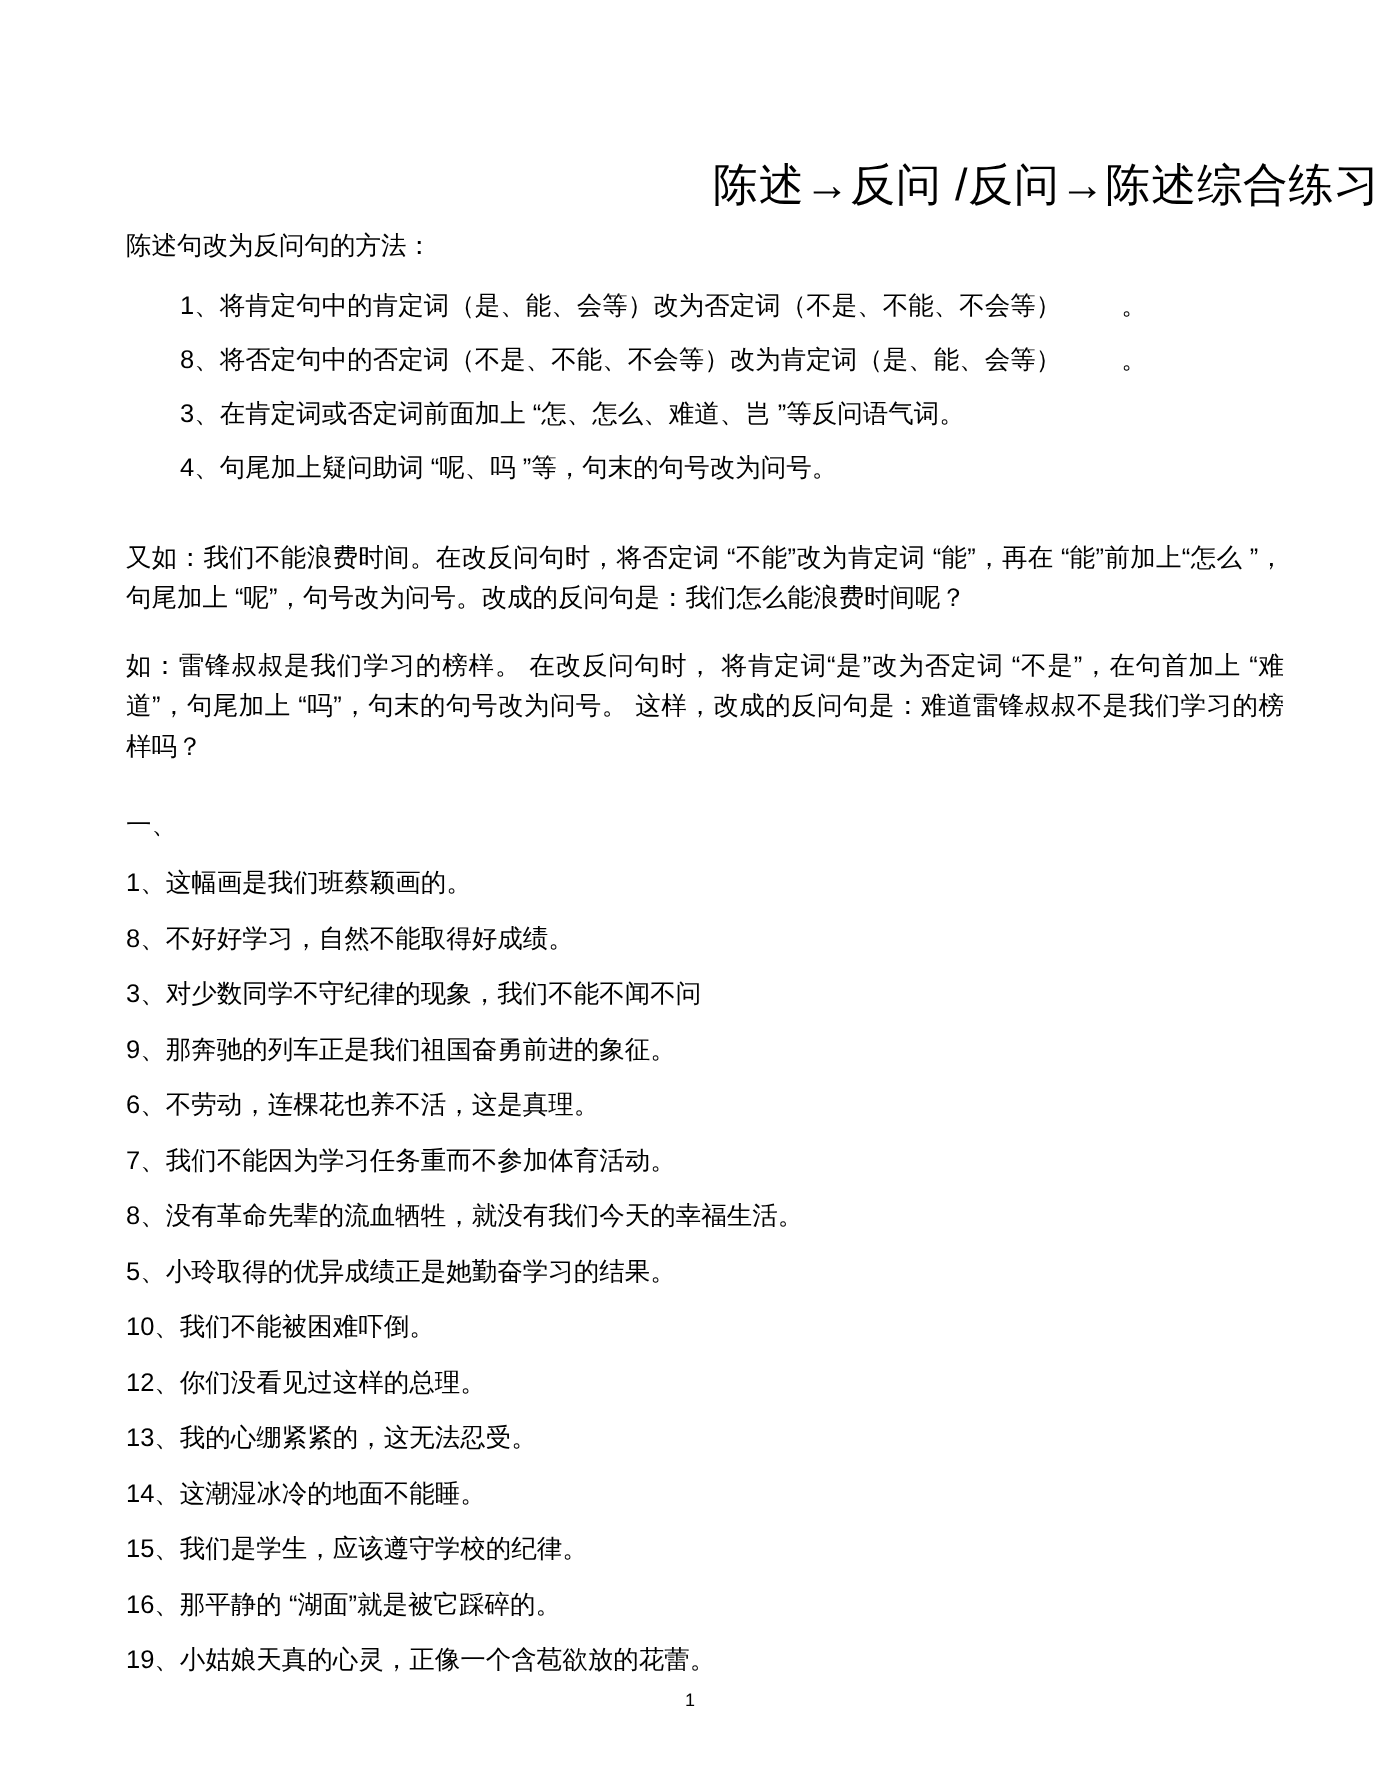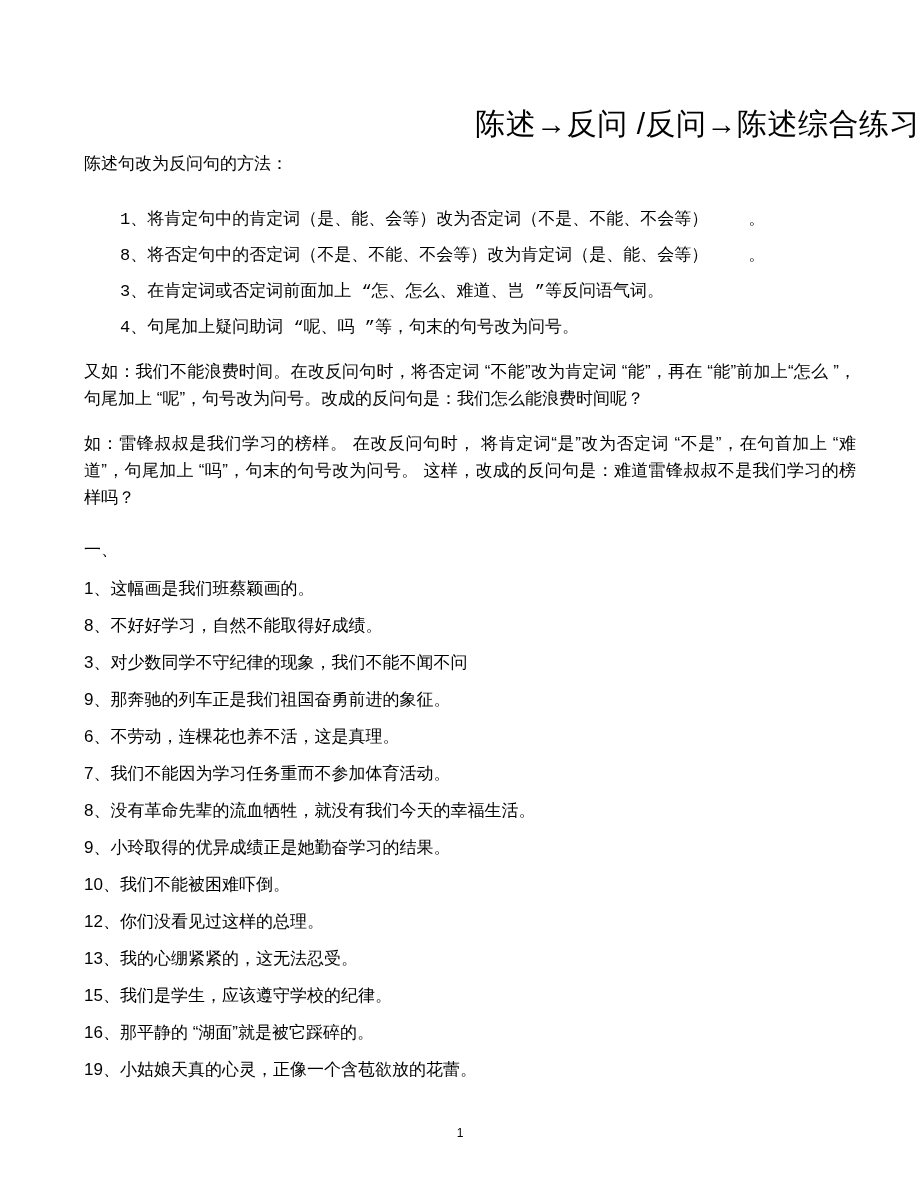--- a/index.html
+++ b/index.html
@@ -32,24 +32,23 @@
   }
   .intro-heading {
     position: absolute;
     top: 152px;
     left: 84px;
     font-size: 17px;
     line-height: 1.45;
   }
   .rules {
     position: absolute;
-    top: 202px;
+    top: 186px;
     left: 120px;
     width: 760px;
-    font-family: Liberation Mono, monospace;
   }
   .rule-line {
     font-size: 17px;
     line-height: 36px;
     height: 36px;
     white-space: nowrap;
   }
   .rule-tail {
     display: inline-block;
     padding-left: 40px;
@@ -131,24 +130,25 @@
   <div class="section-heading">一、</div>
 
   <div class="exercise-list">
     <div class="exercise-item">1、这幅画是我们班蔡颖画的。</div>
     <div class="exercise-item">8、不好好学习，自然不能取得好成绩。</div>
     <div class="exercise-item">3、对少数同学不守纪律的现象，我们不能不闻不问</div>
     <div class="exercise-item">9、那奔驰的列车正是我们祖国奋勇前进的象征。</div>
     <div class="exercise-item">6、不劳动，连棵花也养不活，这是真理。</div>
     <div class="exercise-item">7、我们不能因为学习任务重而不参加体育活动。</div>
     <div class="exercise-item">8、没有革命先辈的流血牺牲，就没有我们今天的幸福生活。</div>
-    <div class="exercise-item">9、小玲取得的优异成绩正是她勤奋学习的结果。</div>
+    <div class="exercise-item">5、小玲取得的优异成绩正是她勤奋学习的结果。</div>
     <div class="exercise-item">10、我们不能被困难吓倒。</div>
     <div class="exercise-item">12、你们没看见过这样的总理。</div>
     <div class="exercise-item">13、我的心绷紧紧的，这无法忍受。</div>
+    <div class="exercise-item">14、这潮湿冰冷的地面不能睡。</div>
     <div class="exercise-item">15、我们是学生，应该遵守学校的纪律。</div>
     <div class="exercise-item">16、那平静的 “湖面”就是被它踩碎的。</div>
     <div class="exercise-item">19、小姑娘天真的心灵，正像一个含苞欲放的花蕾。</div>
   </div>
 
   <div class="page-footer">1</div>
 
 </div>
 
 </body></html>

